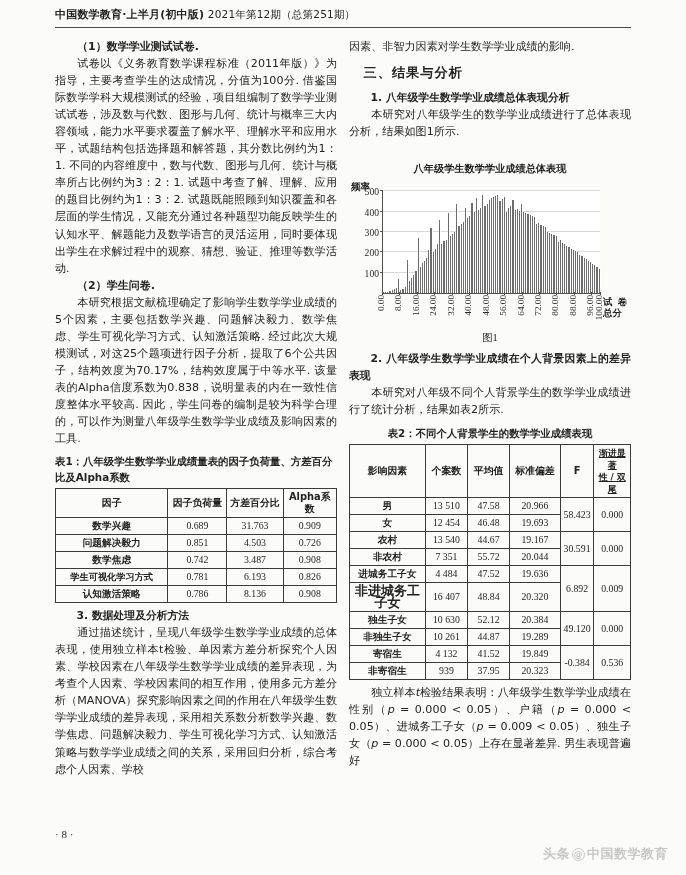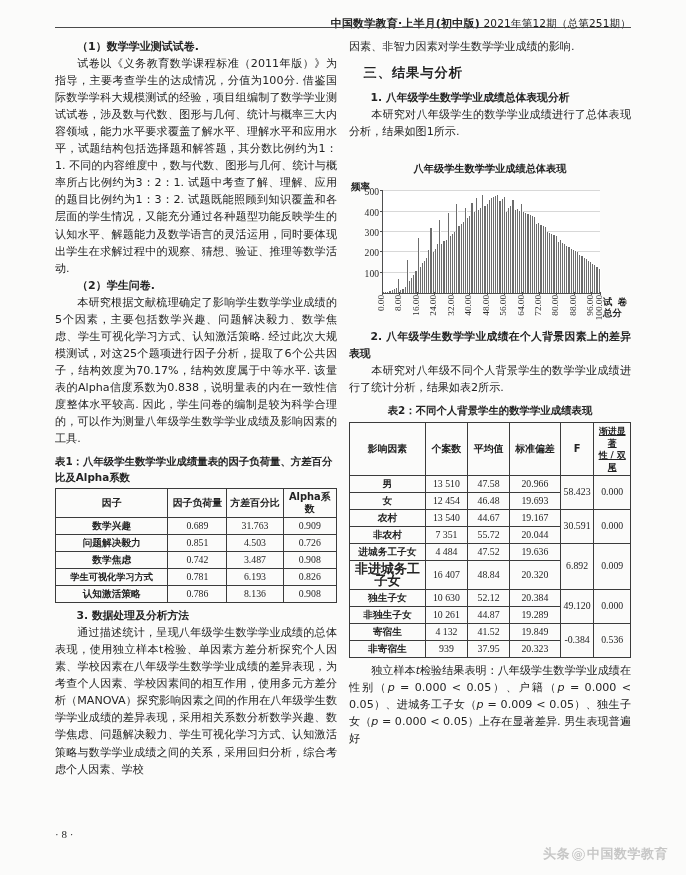--- a/index.html
+++ b/index.html
@@ -11,22 +11,22 @@
     position:relative;
     overflow:hidden;
   }
   .page{
     position:absolute; left:0; top:0; width:686px; height:875px;
     padding:0;
   }
 
   
   .runhead{
-    position:absolute; left:55px; top:16px; width:576px;
-    text-align:right; font-size:10.5px; letter-spacing:.2px;
+    position:absolute; left:55px; top:7px; width:576px;
+    text-align:left; font-size:10.5px; letter-spacing:.2px;
     white-space:nowrap;
   }
   .runhead .rh-a{ font-weight:bold; font-size:11px; }
   .runhead .rh-b{ font-weight:normal; font-size:10.5px; }
   .rule{
     position:absolute; left:55px; top:27px; width:576px; height:1px;
     background:#4a4a4a;
   }
 
   
@@ -368,20 +368,21 @@
           <div class="xtickmark" style="left: 80%;"></div>
           <div class="xtick" style="left: 88%;">88.00</div>
           <div class="xtickmark" style="left: 88%;"></div>
           <div class="xtick" style="left: 96%;">96.00</div>
           <div class="xtickmark" style="left: 96%;"></div>
           <div class="xtick" style="left: 100%;">100.00</div>
           <div class="xtickmark" style="left: 100%;"></div>
         </div>
       <div class="xname">试卷总分</div>
     </div>
+    <div class="fig-num">图1</div>
 
     <p class="sub-it">2. 八年级学生数学学业成绩在个人背景因素上的差异表现</p>
     <p>本研究对八年级不同个人背景学生的数学学业成绩进行了统计分析，结果如表2所示.</p>
 
     <div class="tbl-cap ctr">表2：不同个人背景学生的数学学业成绩表现</div>
     <table class="t2">
       <tbody id="t2body">
           <tr>
             <th style="width: 27%; font-size: 9.8px;">影响因素</th>
             <th style="width: 15%;">个案数</th>

